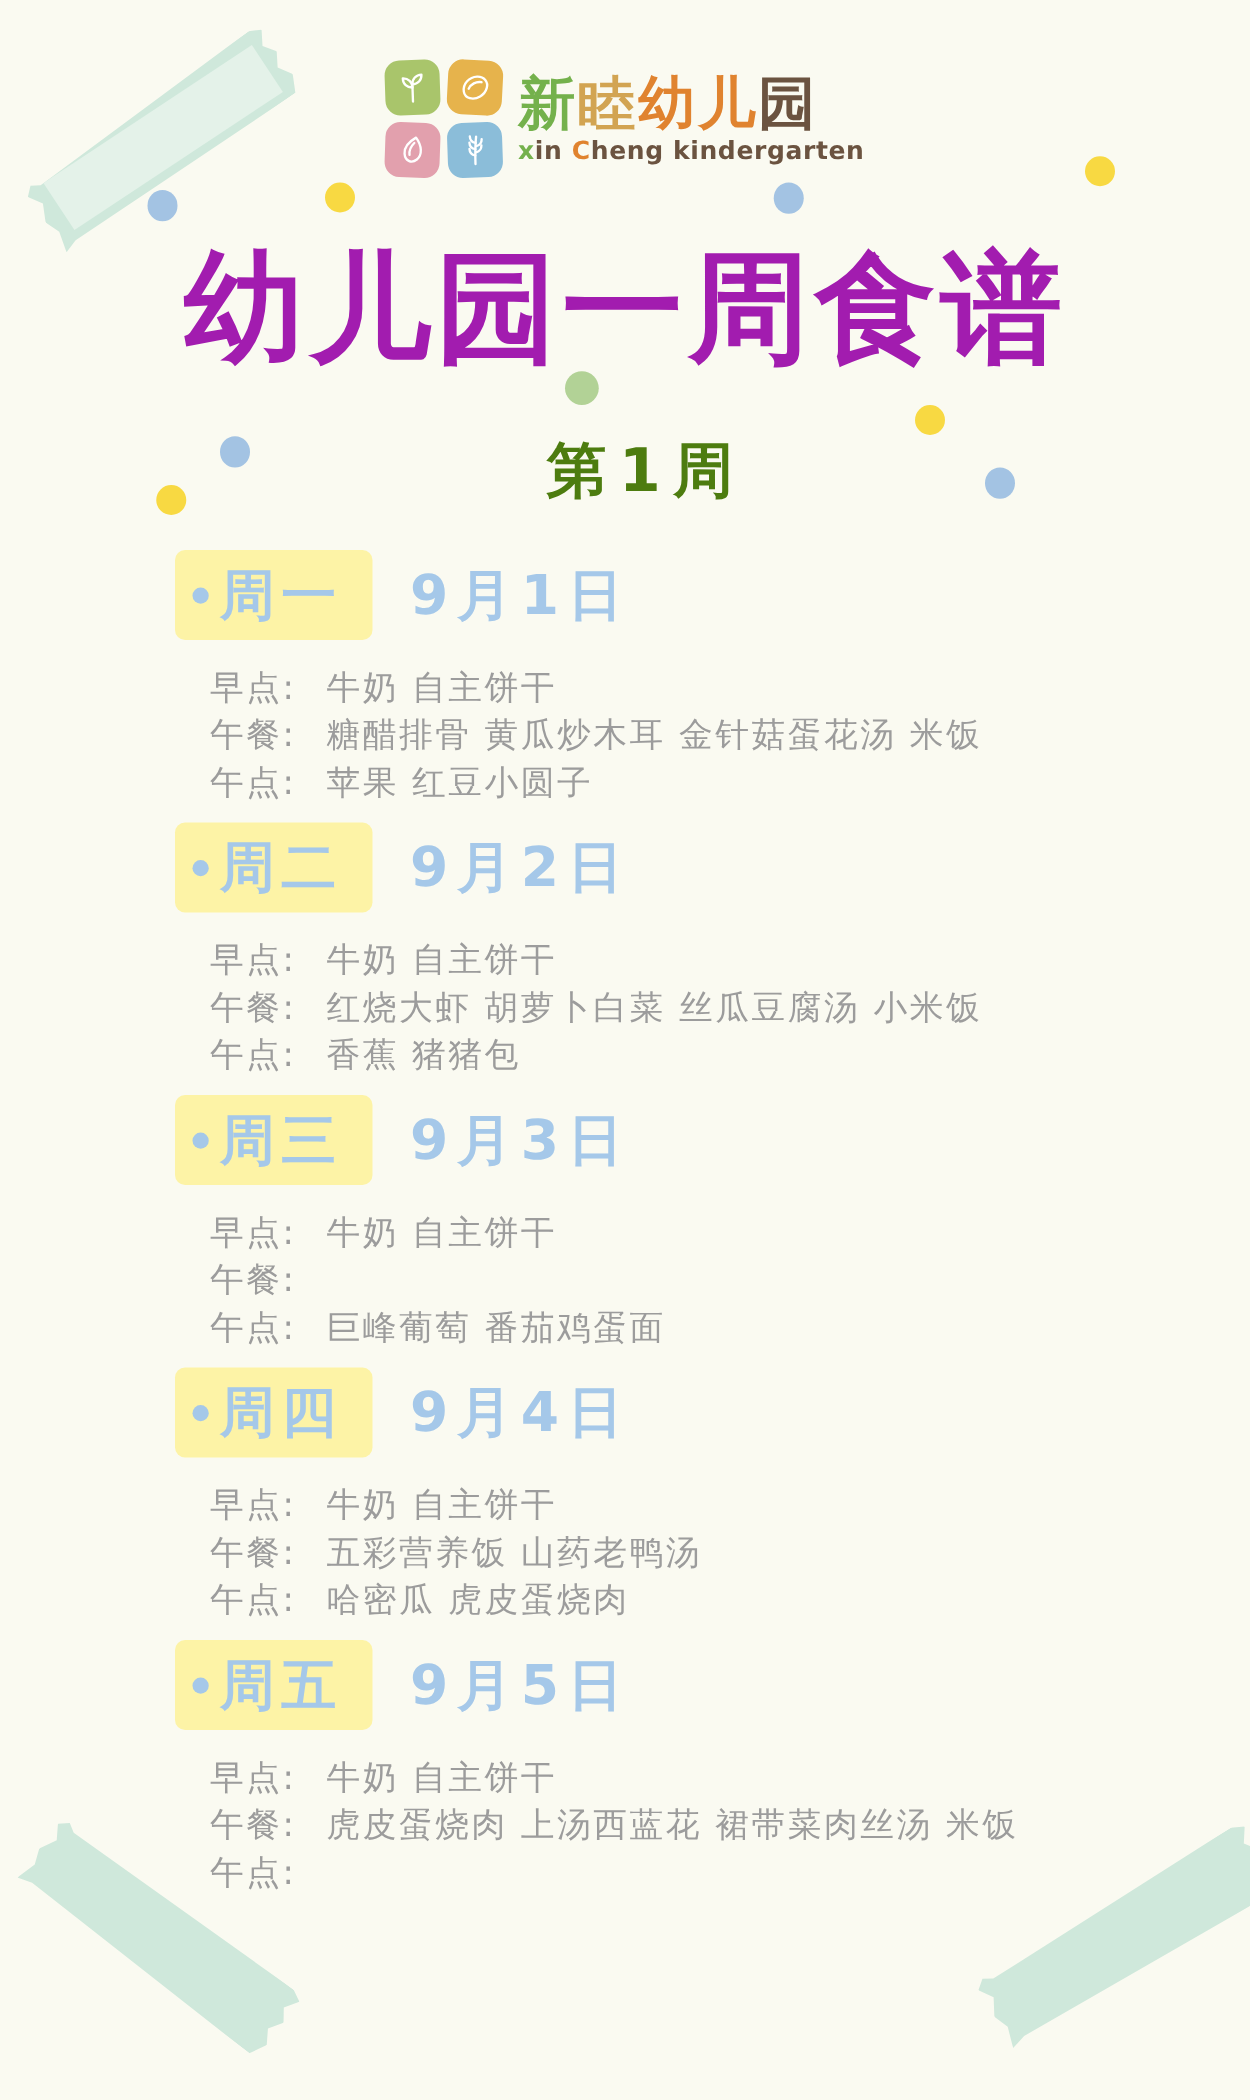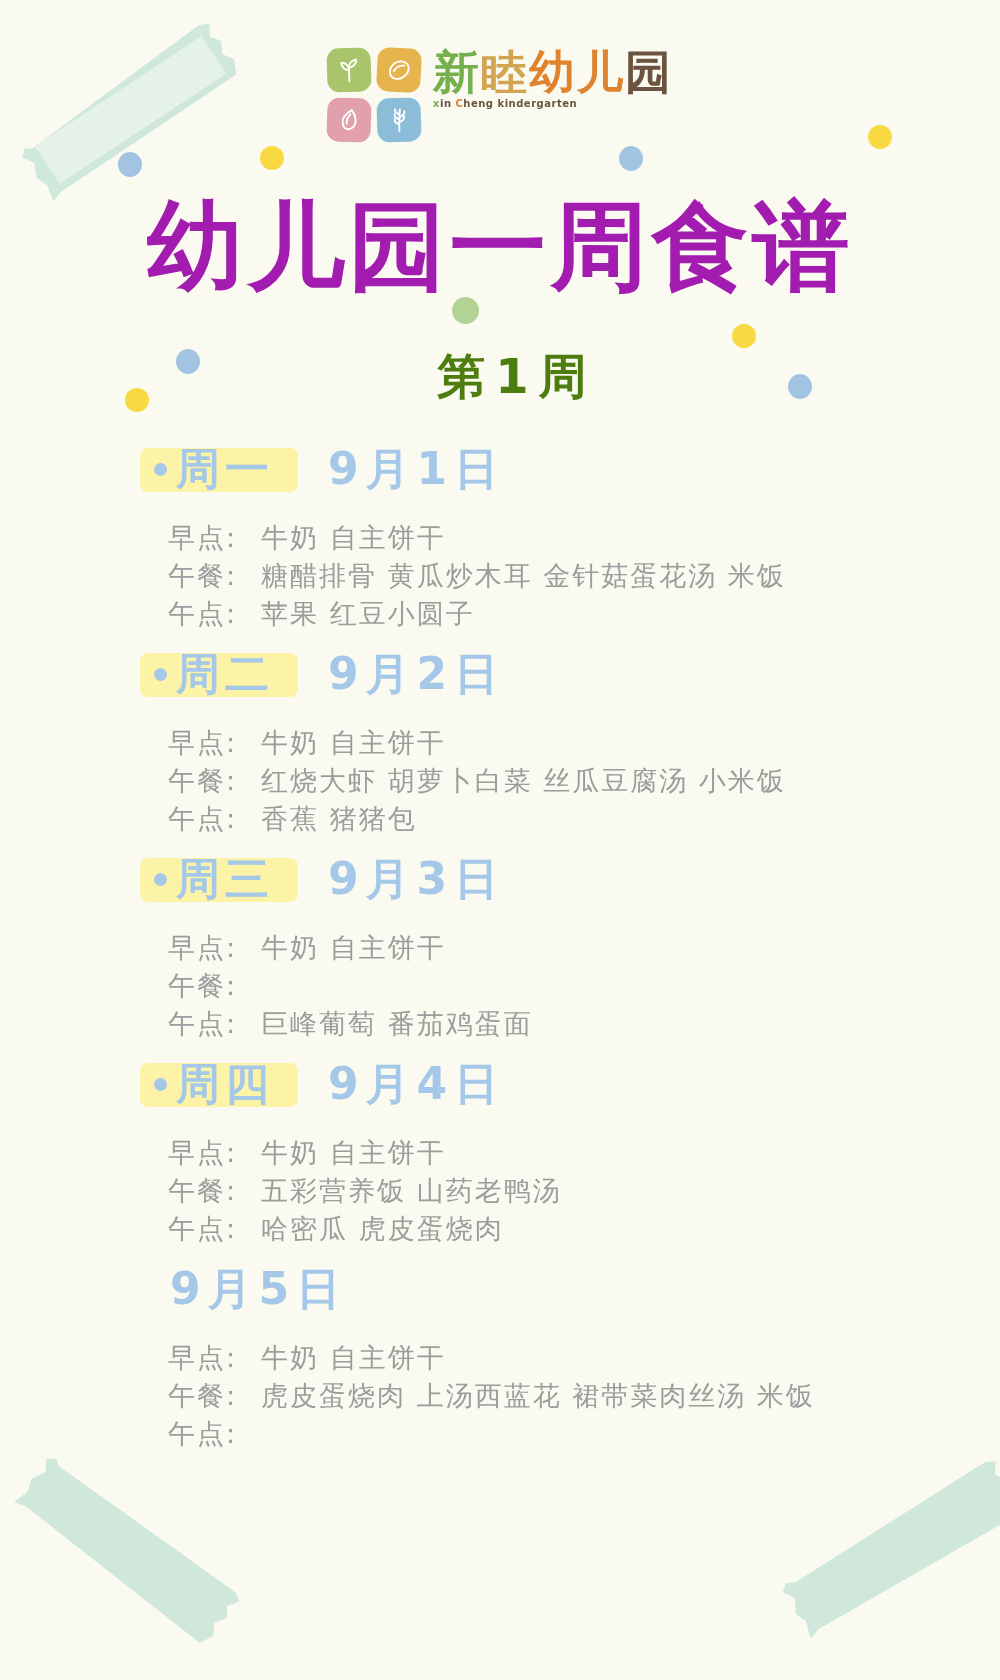--- a/index.html
+++ b/index.html
@@ -24,51 +24,51 @@
   .tape-bl{left:8px;top:1519px;width:240px;height:62px;transform:rotate(37deg);}
   .tape-br{left:777px;top:1517px;width:250px;height:62px;transform:rotate(-31deg);}
 
   
   .dot{position:absolute;border-radius:50%;}
   .dot-blue{width:24px;height:25px;background:#a3c3e3;}
   .dot-yellow{width:24px;height:24px;background:#f8d942;}
   .dot-green{width:27px;height:27px;background:#b2d296;}
 
   
-  .logo{position:absolute;top:48px;left:0;right:0;display:flex;justify-content:center;align-items:flex-start;gap:12px;}
+  .logo{position:absolute;top:48px;left:0;right:0;display:flex;justify-content:center;align-items:center;gap:12px;}
   .tiles{display:grid;grid-template-columns:44px 44px;gap:6px;}
   .tile{width:44px;height:44px;border-radius:12px;display:flex;align-items:center;justify-content:center;}
   .t-green{background:#a9c56b;transform:rotate(-2deg);}
   .t-yellow{background:#e6b34c;transform:rotate(3deg);}
   .t-pink{background:#e2a0ad;transform:rotate(2deg);}
   .t-blue{background:#8bbdd9;transform:rotate(-2deg);}
   .logo-textcol{display:flex;flex-direction:column;align-items:flex-start;}
   .logo-name{font-size:46px;font-weight:bold;letter-spacing:2px;line-height:1.05;}
-  .logo-sub{font-size:10px;font-weight:bold;letter-spacing:0.5px;margin-top:2px;color:#6b5340;}
+  .logo-sub{font-size:20px;font-weight:bold;letter-spacing:0.5px;margin-top:2px;color:#6b5340;}
   .c-green{color:#74b14c;}
   .c-tan{color:#d2a452;}
   .c-orange{color:#e0832f;}
   .c-brown{color:#6b5340;}
 
   
   .title{
     position:absolute;top:183px;left:0;width:100%;text-align:center;
     font-size:97px;font-weight:bold;color:#a21caf;letter-spacing:4px;white-space:nowrap;
   }
   .week{
     position:absolute;top:345px;left:17px;width:100%;text-align:center;
     font-size:48px;font-weight:bold;color:#4d7c0f;letter-spacing:10px;
   }
 
   
   .menu{position:absolute;top:440px;left:140px;}
   .day{margin-bottom:12px;}
   .day-header{display:flex;align-items:center;}
   .day-chip{
-    background:#fdf3a6;border-radius:8px;height:44px;
+    background:#fdf3a6;border-radius:8px;height:72px;
     display:flex;align-items:center;padding:0 24px 0 14px;
   }
   .bullet{width:13px;height:13px;border-radius:50%;background:#a5c8e9;margin-right:9px;flex:none;}
   .day-name{font-size:44px;font-weight:bold;color:#a5c8e9;letter-spacing:5px;}
   .day-date{font-size:44px;font-weight:bold;color:#a5c8e9;letter-spacing:7px;margin-left:30px;white-space:nowrap;}
   .meals{margin:20px 0 0 28px;}
   .meal{display:flex;font-size:27px;color:#9c9c9c;line-height:38px;letter-spacing:2px;}
   .meal-label{margin-right:24px;white-space:nowrap;}
   .meal-value{white-space:nowrap;}
 </style>
@@ -228,20 +228,24 @@
         </div>
         <div class="meal">
           <span class="meal-label">午点:</span>
           <span class="meal-value">哈密瓜 虎皮蛋烧肉</span>
         </div>
       </div>
     </div>
 
     <div class="day">
       <div class="day-header">
+        <div class="day-chip">
+          <span class="bullet"></span>
+          <span class="day-name">周五</span>
+        </div>
         <span class="day-date">9月5日</span>
       </div>
       <div class="meals">
         <div class="meal">
           <span class="meal-label">早点:</span>
           <span class="meal-value">牛奶 自主饼干</span>
         </div>
         <div class="meal">
           <span class="meal-label">午餐:</span>
           <span class="meal-value">虎皮蛋烧肉 上汤西蓝花 裙带菜肉丝汤 米饭</span>

